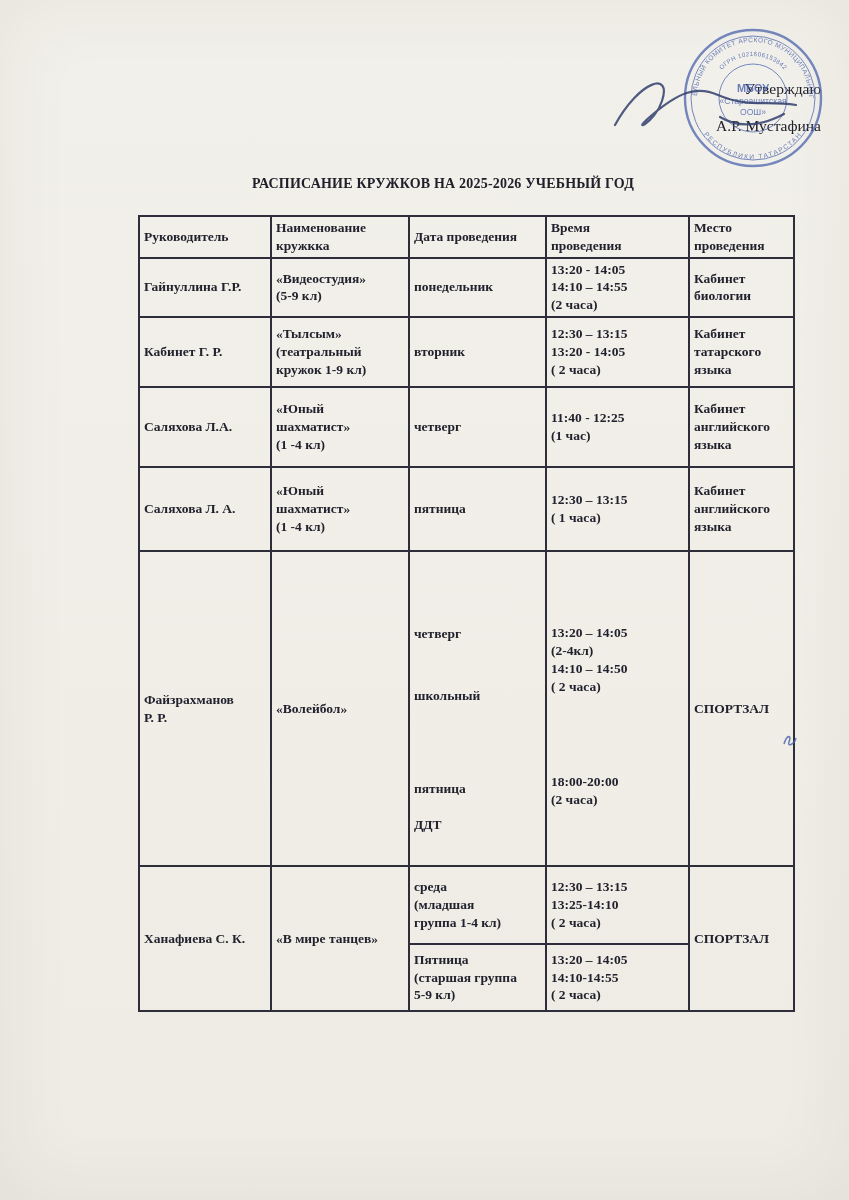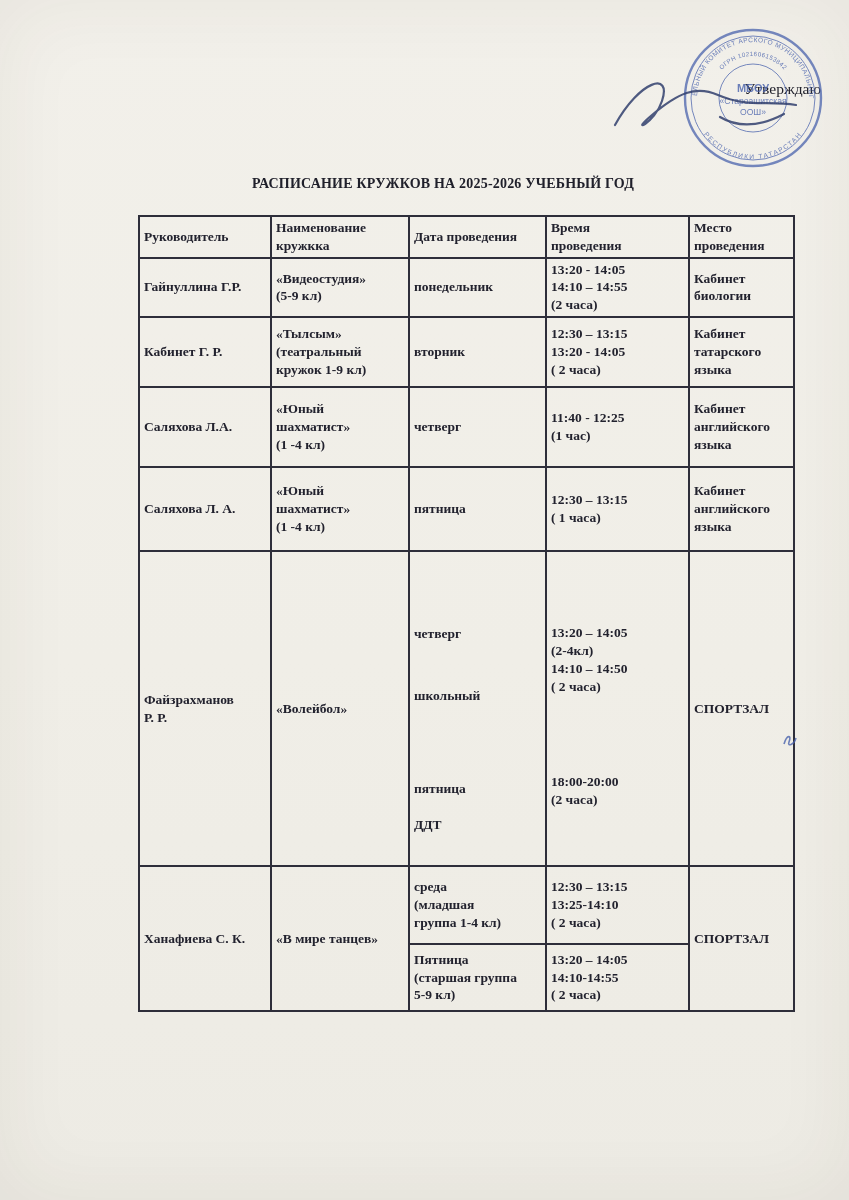--- a/index.html
+++ b/index.html
@@ -66,20 +66,21 @@
 
   .stamp text { font-family: "Liberation Sans", sans-serif; }
 </style>
 </head>
 <body>
 
 <div class="paper">
 
   <div class="approval">
     <div>Утверждаю</div>
+    <div>А.Р. Мустафина</div>
   </div>
 
   <svg class="stamp" width="180" height="180" viewBox="0 0 180 180">
     <defs>
       <path id="arc-top" d="M 34 90 A 56 56 0 0 1 146 90"></path>
       <path id="arc-bottom" d="M 29 90 A 61 61 0 0 0 151 90"></path>
       <path id="arc-inner-top" d="M 48 90 A 42 42 0 0 1 132 90"></path>
     </defs>
     <g fill="none" stroke="#4a63ad" opacity="0.75">
       <circle cx="90" cy="90" r="68" stroke-width="2.4"></circle>

